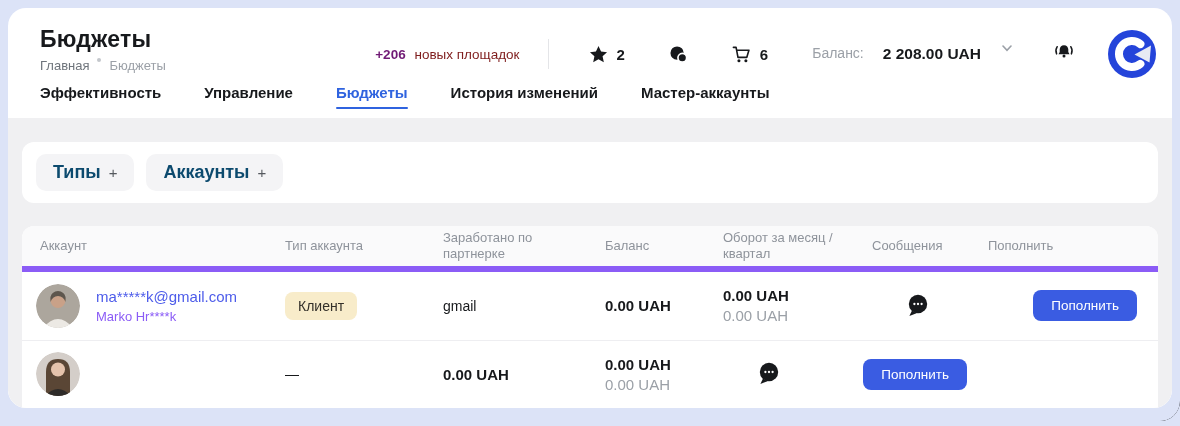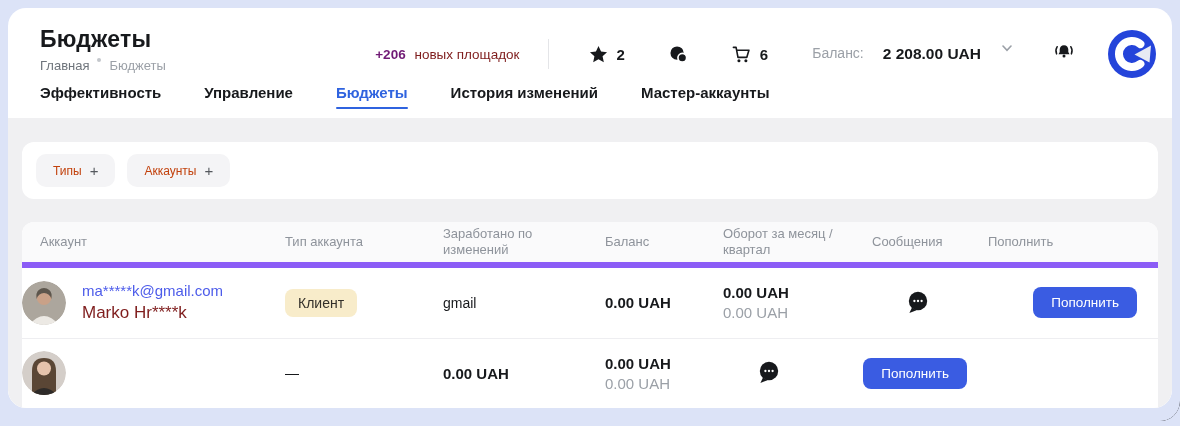--- a/index.html
+++ b/index.html
@@ -37,37 +37,37 @@
   
   .tabs { display:flex; gap:43px; padding:0 32px; height:40px; flex-shrink:0; }
   .tab { font-size:15px; font-weight:700; color:#17191c; padding-top:6px; position:relative; cursor:pointer; white-space:nowrap; }
   .tab.active { color:#2f63df; }
   .tab.active::after { content:""; position:absolute; left:0; right:0; bottom:9px; height:2.5px; border-radius:2px; background:#2f63df; }
 
   
   .panel { flex:1; background:#f0f0f2; padding:24px 14px 0; display:flex; flex-direction:column; overflow:hidden; border-radius:0 0 18px 18px; }
   .filter-card { background:#ffffff; border-radius:12px; padding:12px 14px; display:flex; gap:12px; flex-shrink:0; }
   .chip { background:#f4f4f6; border-radius:10px; padding:8px 17px; display:flex; align-items:center; gap:8px; cursor:pointer; }
-  .chip-label { font-size:12px; color:#c2410c; font-weight:400; }
+  .chip-label { font-size:18px; color:#0c4a6e; font-weight:700; }
   .chip-plus { font-size:15px; color:#54585e; }
 
   
   .table-card { background:#ffffff; border-radius:12px 12px 0 0; margin-top:23px; flex:1; display:flex; flex-direction:column; overflow:hidden; }
   .tgrid { display:grid; grid-template-columns:263px 158px 162px 118px 149px 116px 1fr; align-items:center; }
   .thead { background:#fafafb; height:46px; flex-shrink:0; border-bottom:6px solid #8b5cf6; }
   .th { font-size:13px; color:#8e939b; font-weight:500; line-height:16px; padding-right:8px; }
   .th:first-child { padding-left:18px; }
   .th-wrap-narrow { max-width:138px; }
   .trow { flex:1; min-height:0; }
   .trow + .trow { border-top:1px solid #eeeef1; }
   .cell { padding-right:8px; }
-  .account-cell { display:flex; align-items:center; gap:16px; padding-left:0; }
+  .account-cell { display:flex; align-items:center; gap:16px; padding-left:14px; }
   .avatar { width:44px; height:44px; border-radius:50%; overflow:hidden; flex-shrink:0; }
   .acc-email { font-size:15px; color:#4d5cea; cursor:pointer; }
-  .acc-name { font-size:17px; color:#7f1d1d; margin-top:4px; }
+  .acc-name { font-size:13px; color:#8b5cf6; margin-top:4px; }
   .badge { display:inline-block; font-size:14px; font-weight:500; color:#33302a; border-radius:8px; padding:6px 13px; }
   .earned { font-size:14px; color:#17191c; }
   .amount-bold { font-size:15px; font-weight:700; color:#17191c; }
   .amount-gray { font-size:15px; color:#9ba0a7; margin-top:3px; }
   .msg-cell { padding-left:34px; }
   .msg-icon { width:23px; height:24px; display:block; cursor:pointer; }
   .action-cell { display:flex; justify-content:flex-end; padding-right:21px; }
   .topup-btn { background:#3a5ce2; color:#ffffff; font-size:13.5px; font-weight:500; border:none; border-radius:8px; padding:8px 18px; cursor:pointer; font-family:inherit; }
 </style>
 </head>
@@ -162,21 +162,21 @@
         <div class="chip">
           <span class="chip-label">Аккаунты</span>
           <span class="chip-plus">+</span>
         </div>
       </div>
 
       <div class="table-card">
         <div class="tgrid thead">
           <div class="th">Аккаунт</div>
           <div class="th">Тип аккаунта</div>
-          <div class="th th-wrap-narrow">Заработано по изменений</div>
+          <div class="th th-wrap-narrow">Заработано по партнерке</div>
           <div class="th">Баланс</div>
           <div class="th th-wrap-narrow">Оборот за месяц / квартал</div>
           <div class="th">Сообщения</div>
           <div class="th">Пополнить</div>
         </div>
 
         <div class="tgrid trow">
           <div class="cell account-cell">
             <div class="avatar">
               <svg width="44" height="44" viewBox="0 0 44 44">

